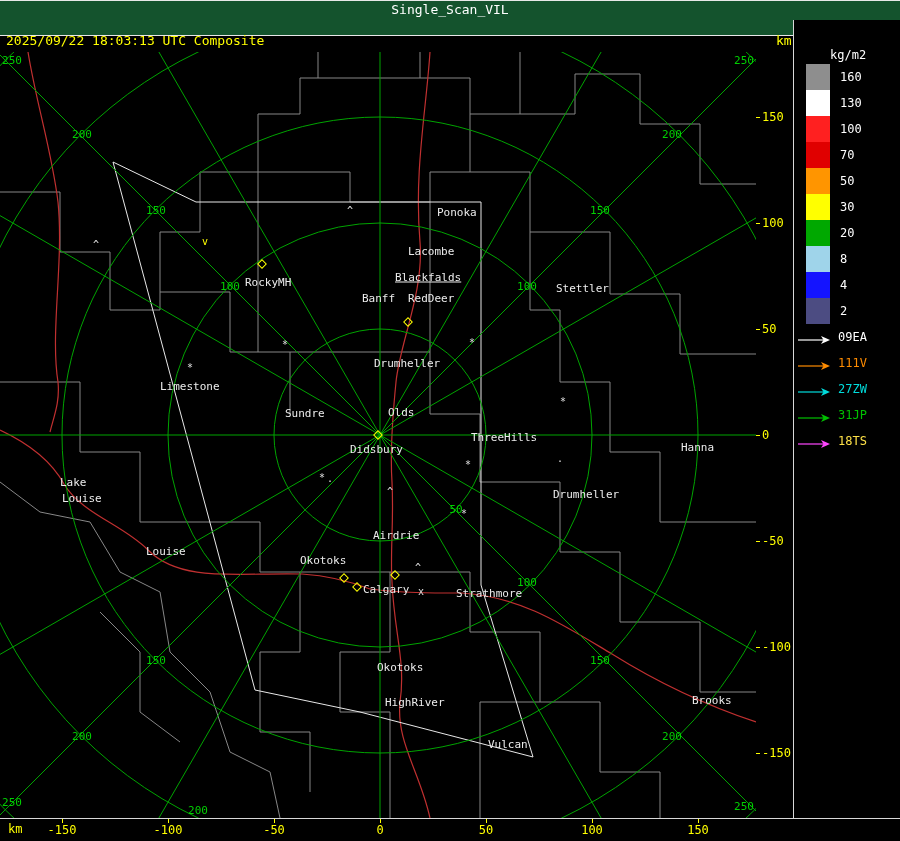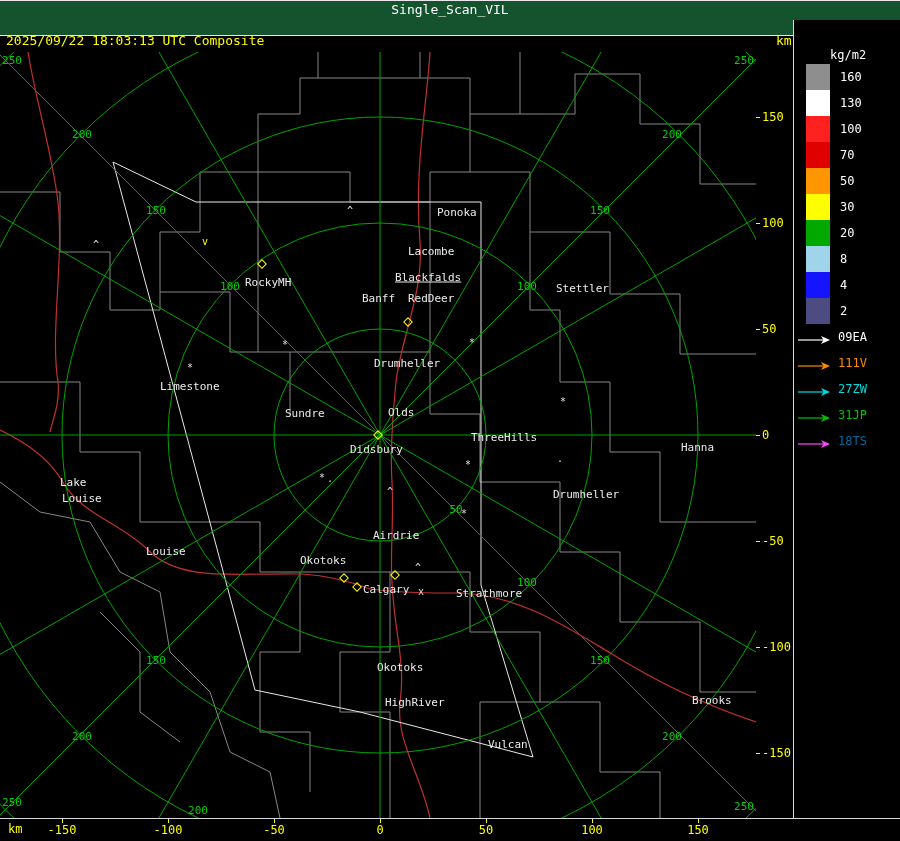--- a/index.html
+++ b/index.html
@@ -270,21 +270,21 @@
             <line x1="2" y1="6" x2="28" y2="6" stroke="#00c000" stroke-width="1.2"></line>
             <path d="M34,6 L25,2 L27.5,6 L25,10 Z" fill="#00c000"></path>
           </svg></div>
         <div class="radar-label" style="color: rgb(0, 192, 0);">31JP</div>
       </div>
       <div class="radar-row">
         <div class="radar-arrow"><svg width="36" height="12">
             <line x1="2" y1="6" x2="28" y2="6" stroke="#ff46ff" stroke-width="1.2"></line>
             <path d="M34,6 L25,2 L27.5,6 L25,10 Z" fill="#ff46ff"></path>
           </svg></div>
-        <div class="radar-label" style="color: #0369a1;">18TS</div>
+        <div class="radar-label" style="color: #fde047;">18TS</div>
       </div>
     </div>
 </div>
 
 <div class="bottom" id="bottom">
   <div class="xunit">km</div>
 <div class="xtick" style="left: 62px;"></div>
     <div class="xaxis" style="left: 62px;">-150</div>
     <div class="xtick" style="left: 168px;"></div>
     <div class="xaxis" style="left: 168px;">-100</div>

